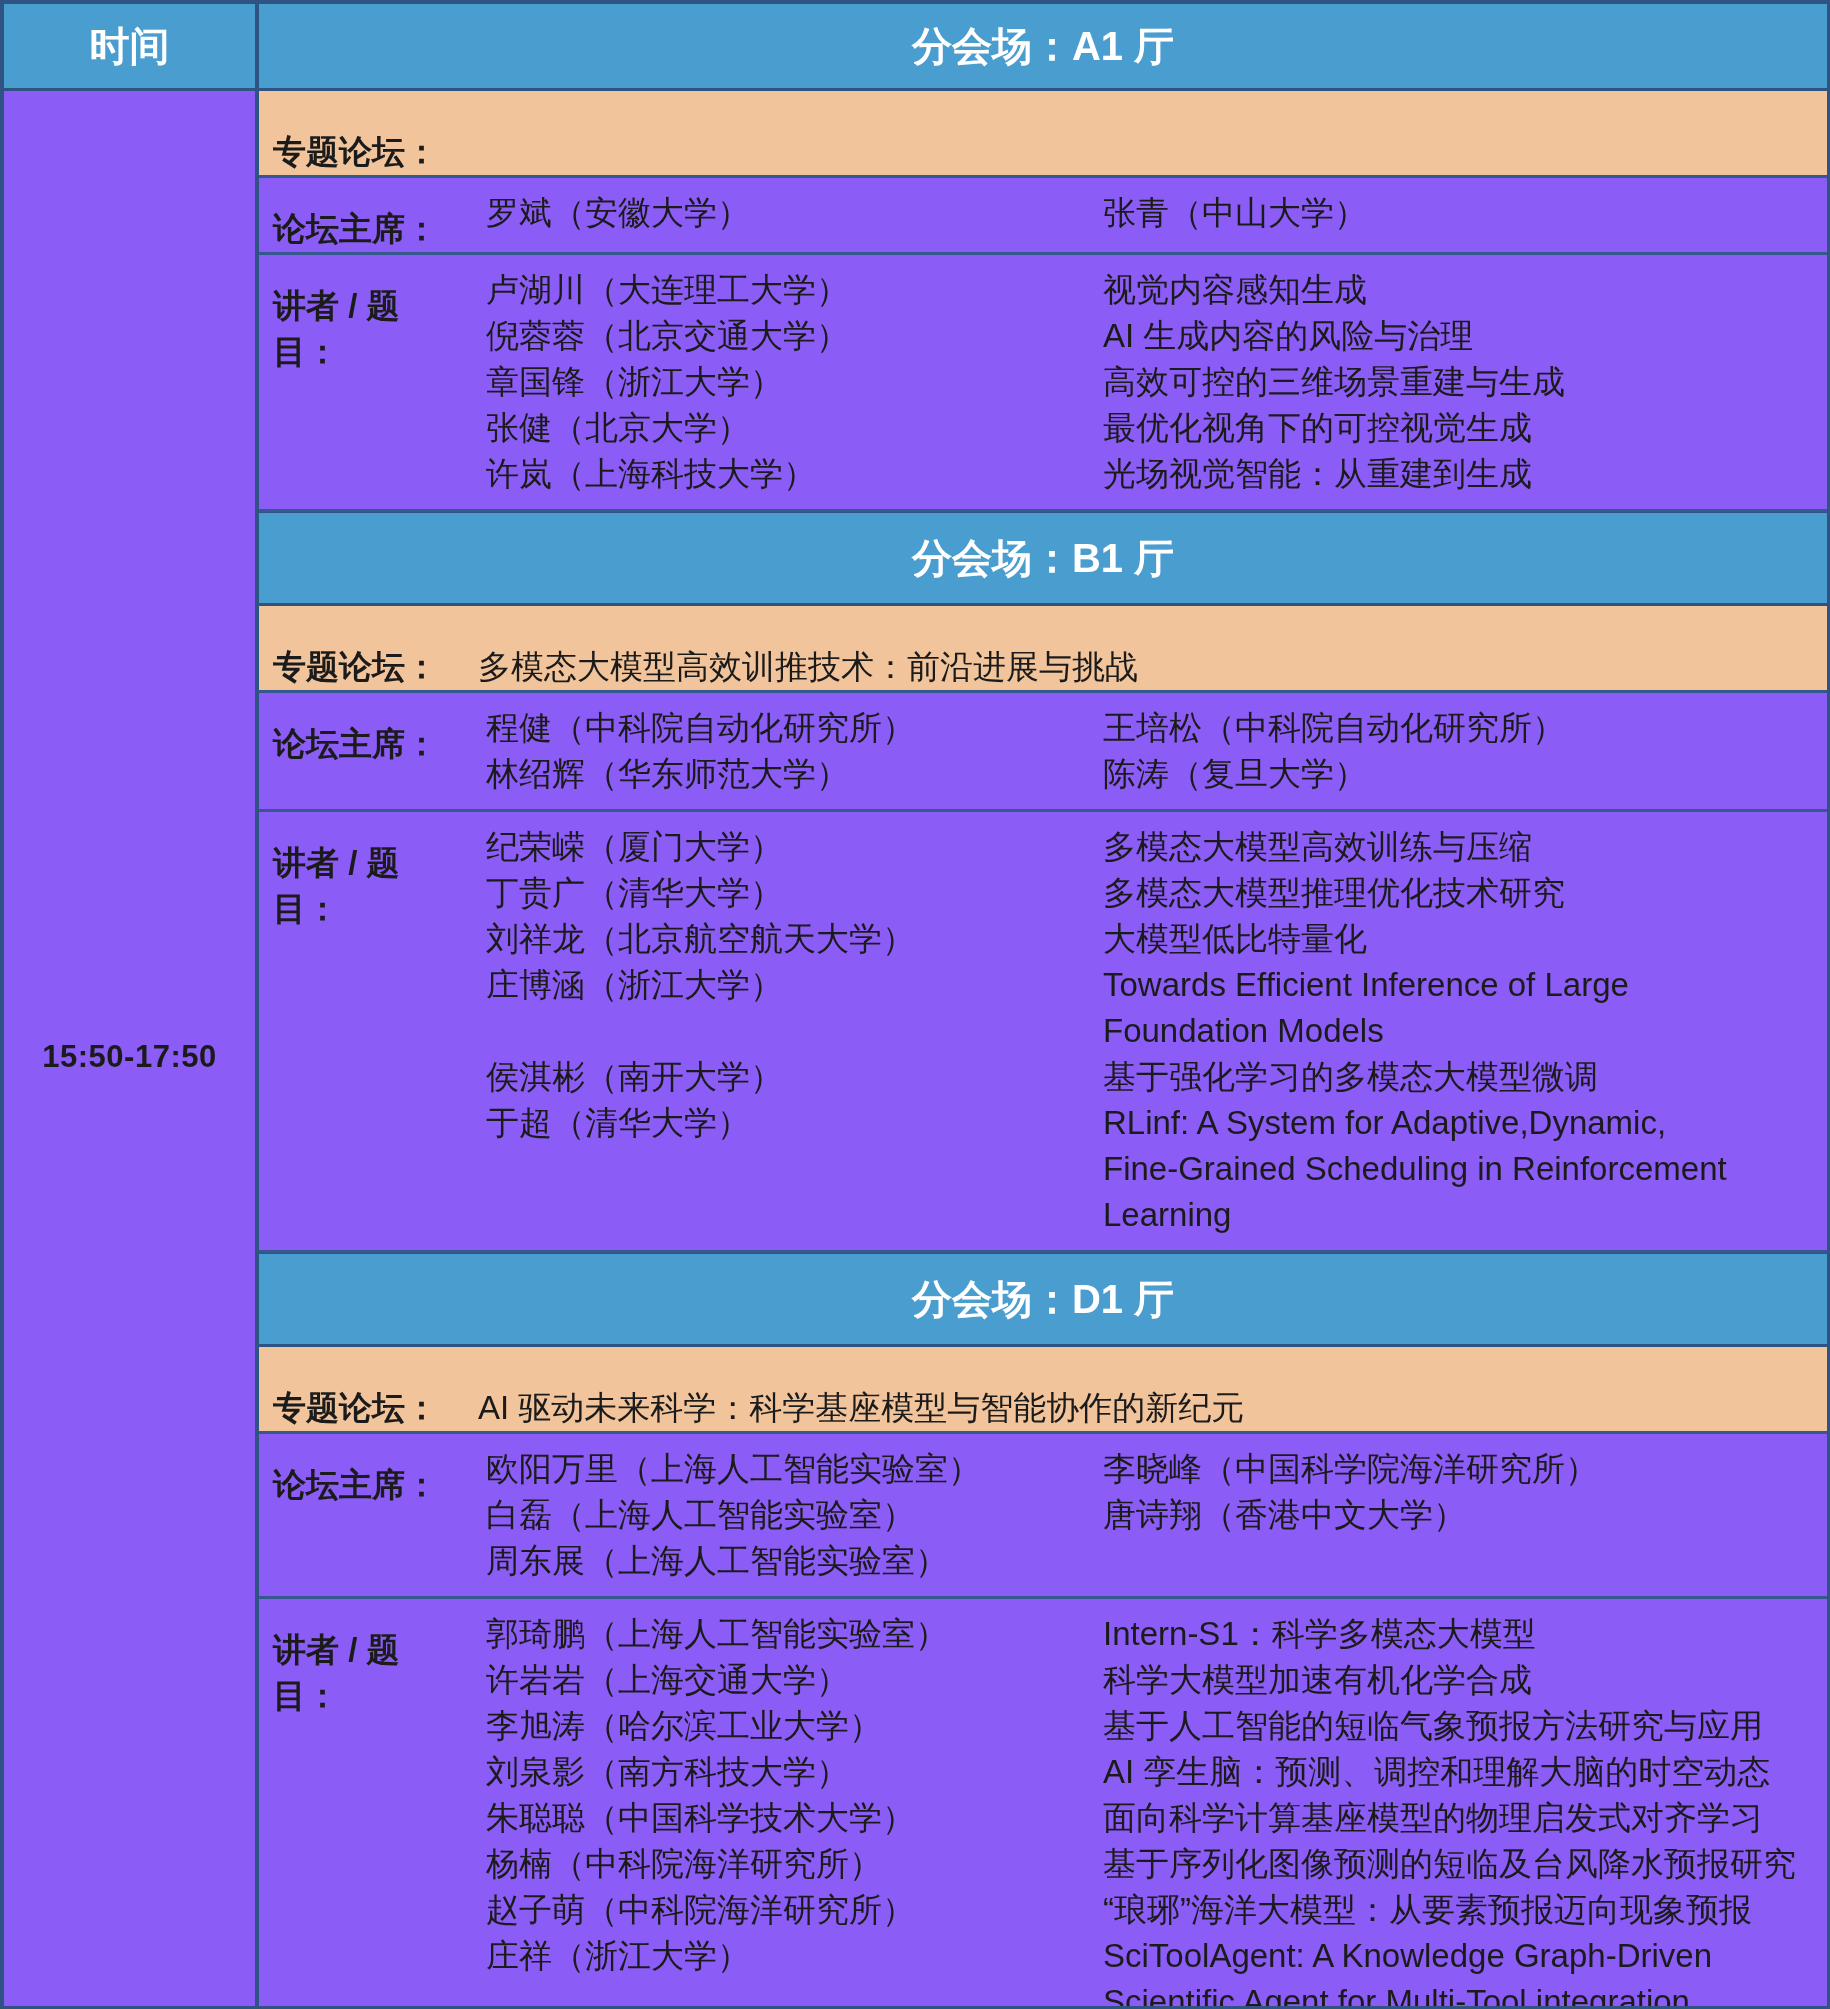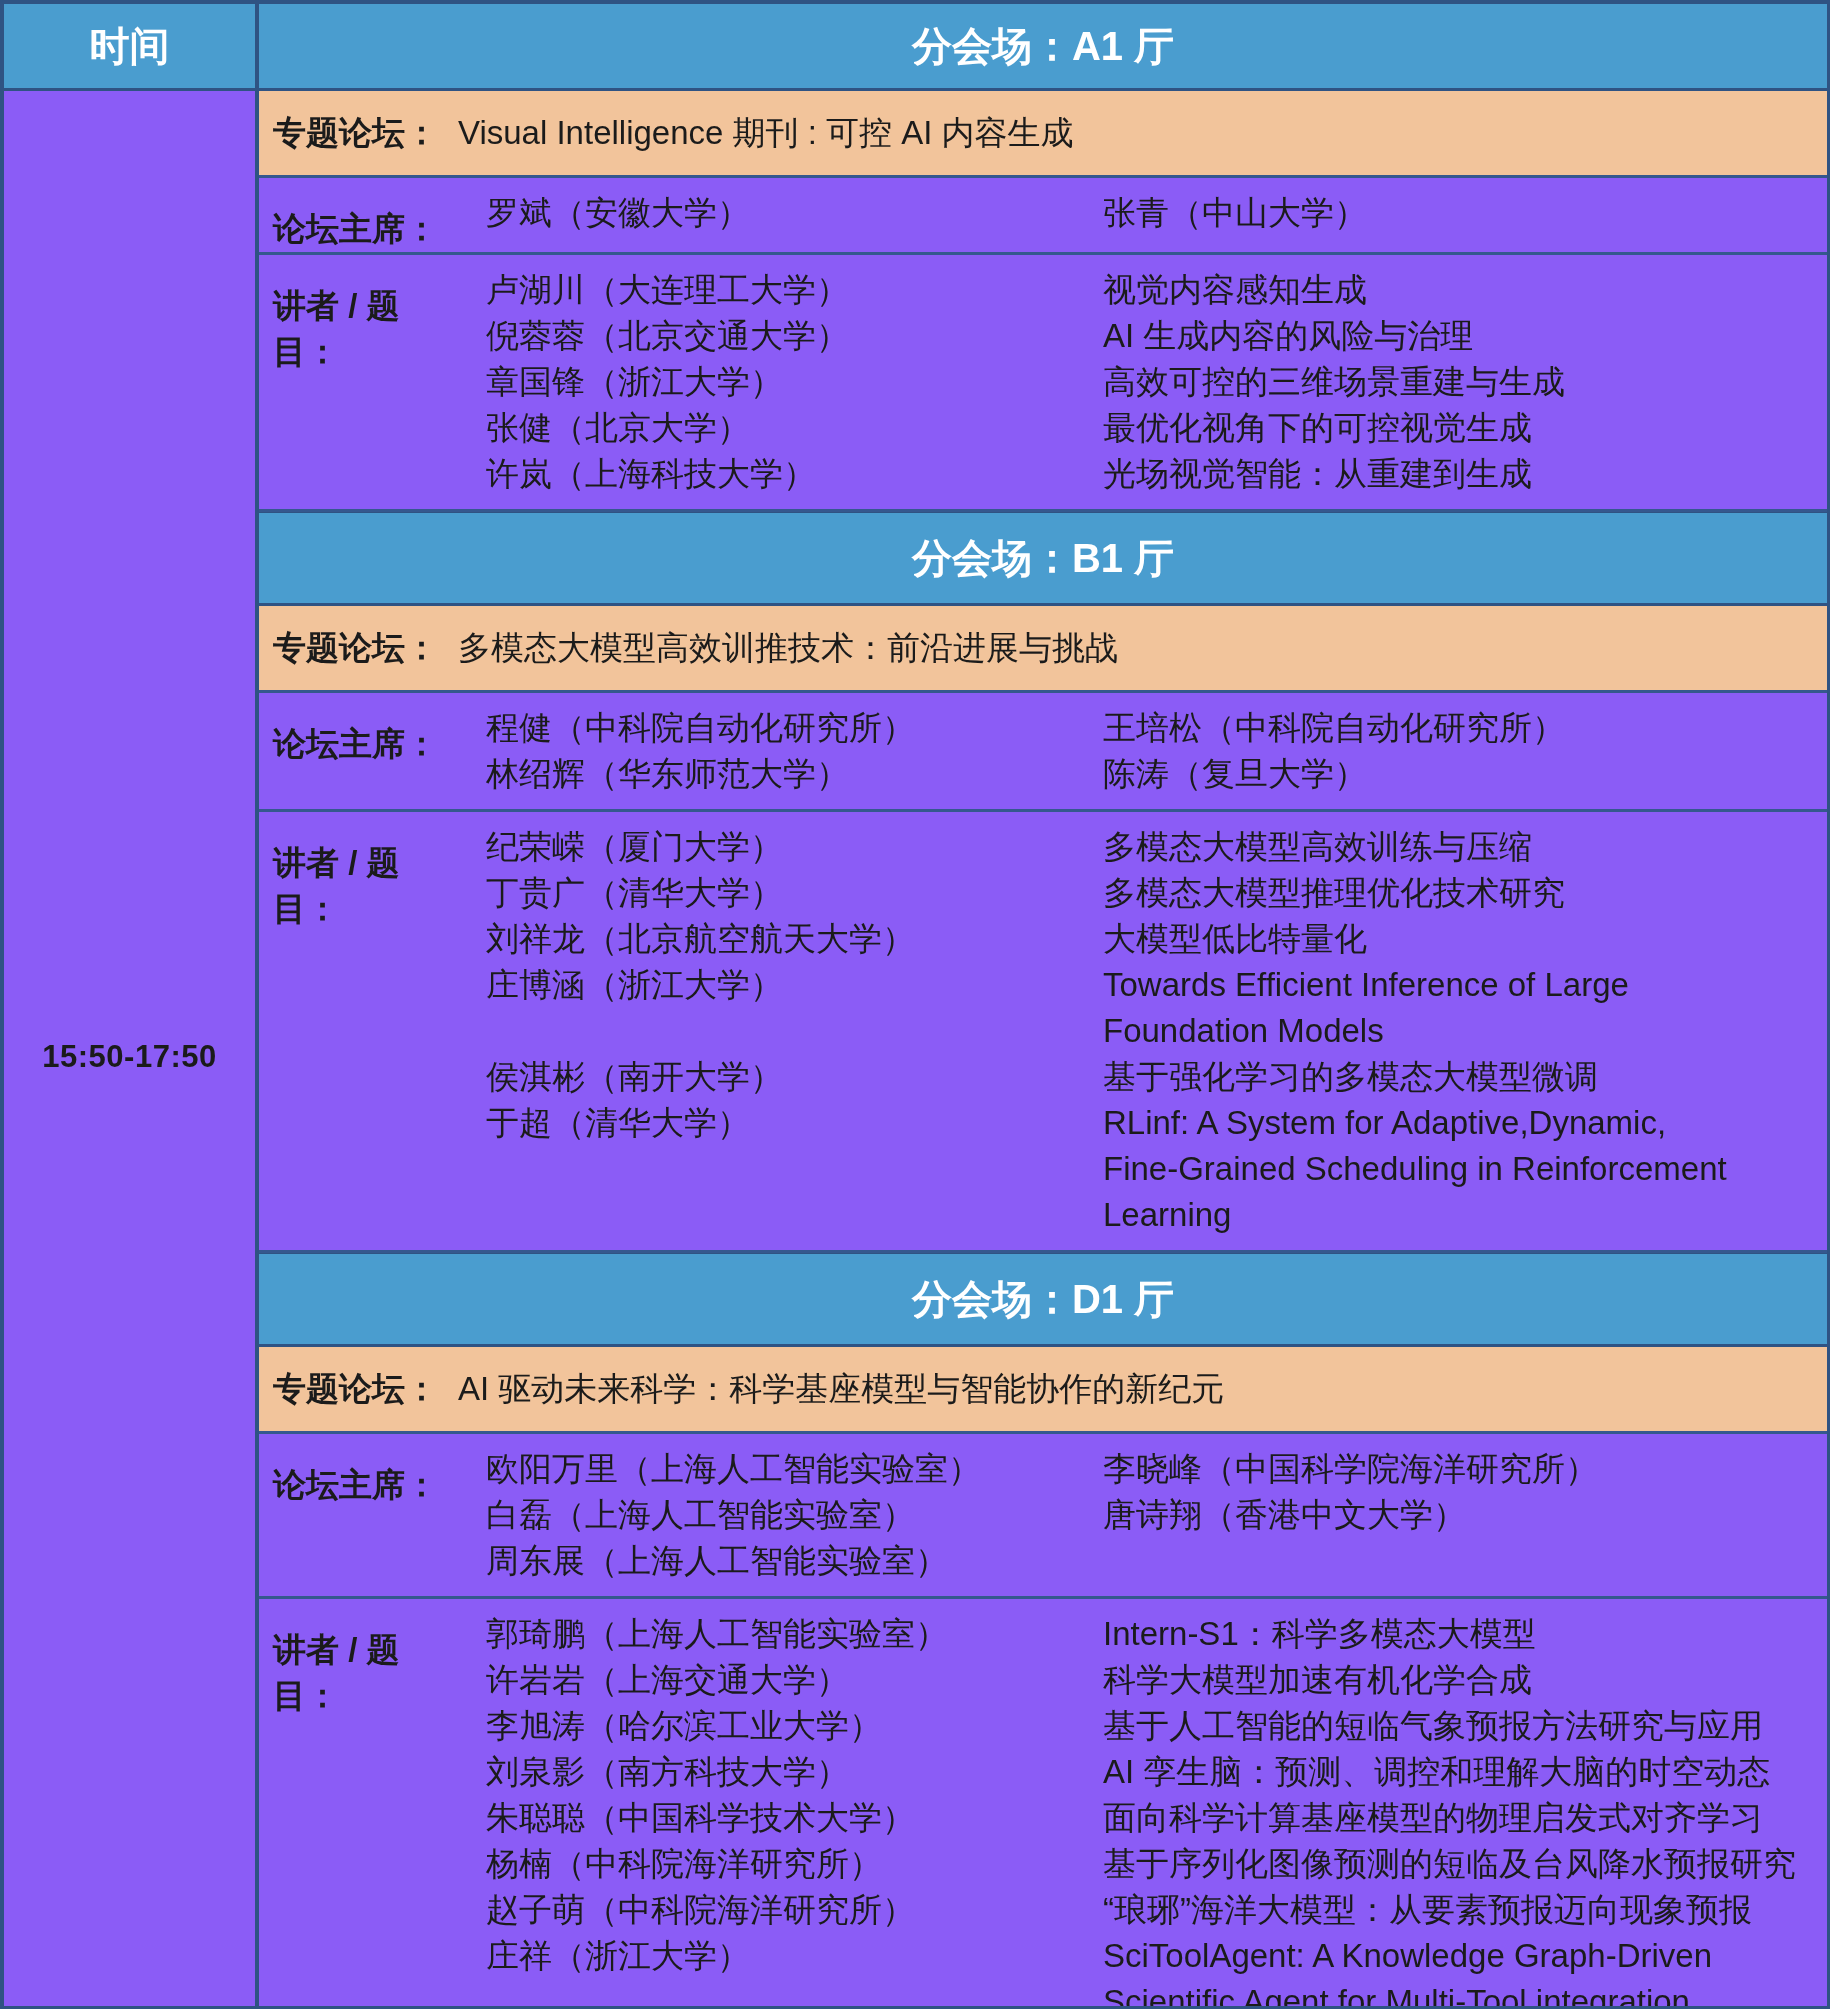--- a/index.html
+++ b/index.html
@@ -20,21 +20,21 @@
   .col-main { flex:1; display:flex; flex-direction:column; min-width:0; }
   .venue-band {
     height:84px; flex-shrink:0; background:#4a9dcf; color:#fff;
     font-weight:bold; font-size:40px; display:flex; align-items:center; justify-content:center;
     border-bottom:3px solid #2f5383;
     text-align:center;
   }
   .venue-band.mid { height:90px; border-top:1px solid #2f5383; }
   .row { display:flex; align-items:flex-start; border-bottom:3px solid #35588e; }
   .row.last { border-bottom:none; flex:1; }
-  .forum-row { background:#f2c49b; min-height:84px; align-items:center; }
+  .forum-row { background:#f2c49b; min-height:84px; align-items:flex-end;gap:20px; }
   .label {
     width:185px; flex-shrink:0; padding-left:14px;
     font-weight:bold; font-size:33px; line-height:46px;
   }
   .pad-top { padding-top:28px; }
   .lines { flex:1; min-width:0; padding:12px 0; }
   .line { display:flex; align-items:flex-start; font-size:33px; line-height:46px; }
   .name-cell { width:617px; flex-shrink:0;margin-left:28px; }
   .topic-cell { flex:1; min-width:0; white-space:pre-line; padding-right:0; }
   .forum-title { flex:1; font-size:33px; line-height:46px; }
@@ -50,21 +50,20 @@
       <span>15:50-17:50</span>
     </div>
   </div>
 
   <div class="col-main">
 
     <div class="venue-band">分会场：A1 厅</div>
 
     <div class="row forum-row">
       <div class="label">专题论坛：</div>
-      <div class="forum-title">Visual Intelligence 期刊 : 可控 AI 内容生成</div>
     </div>
 
     <div class="row">
       <div class="label pad-top">论坛主席：</div>
       <div class="lines">
         <div class="line">
           <div class="name-cell">罗斌（安徽大学）</div>
           <div class="topic-cell">张青（中山大学）</div>
         </div>
       </div>

